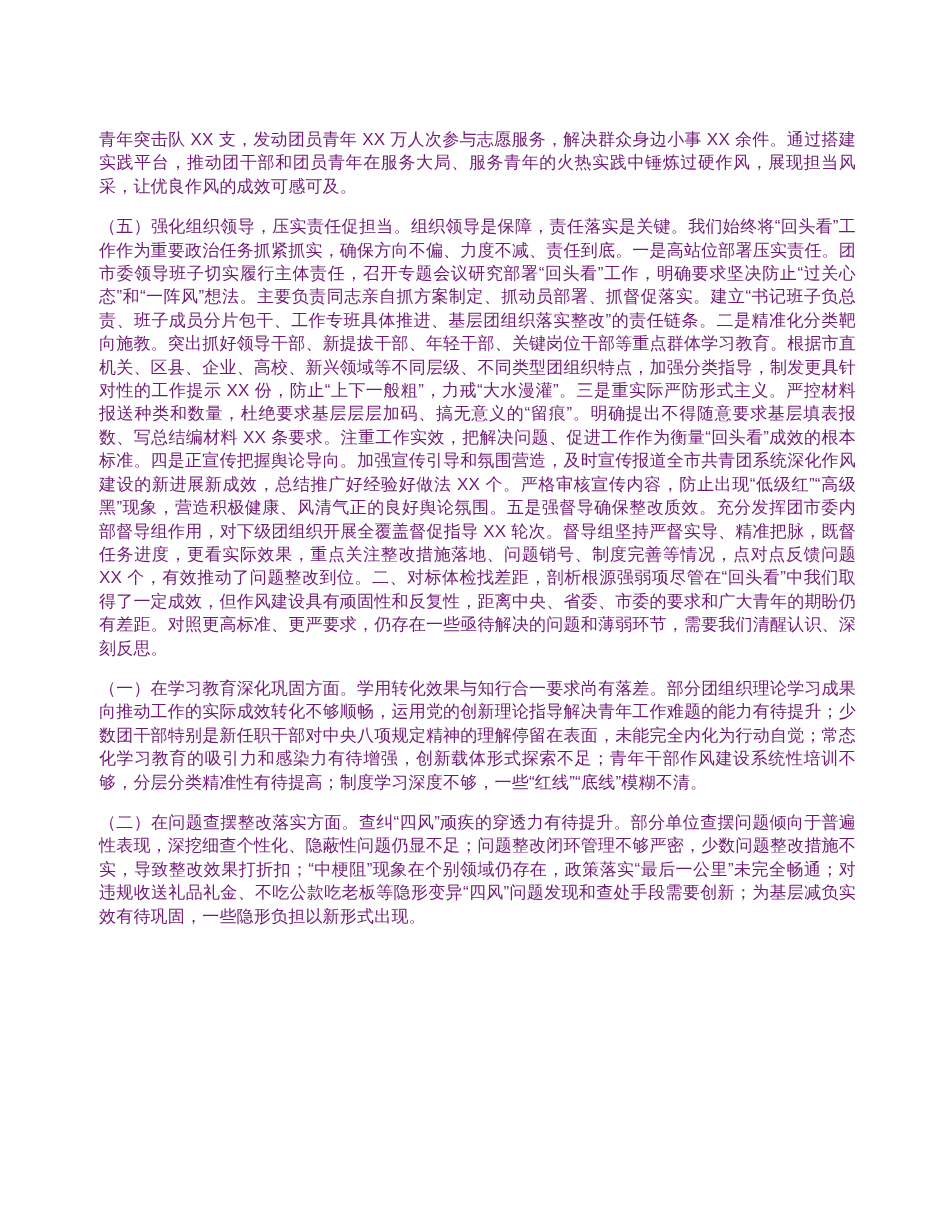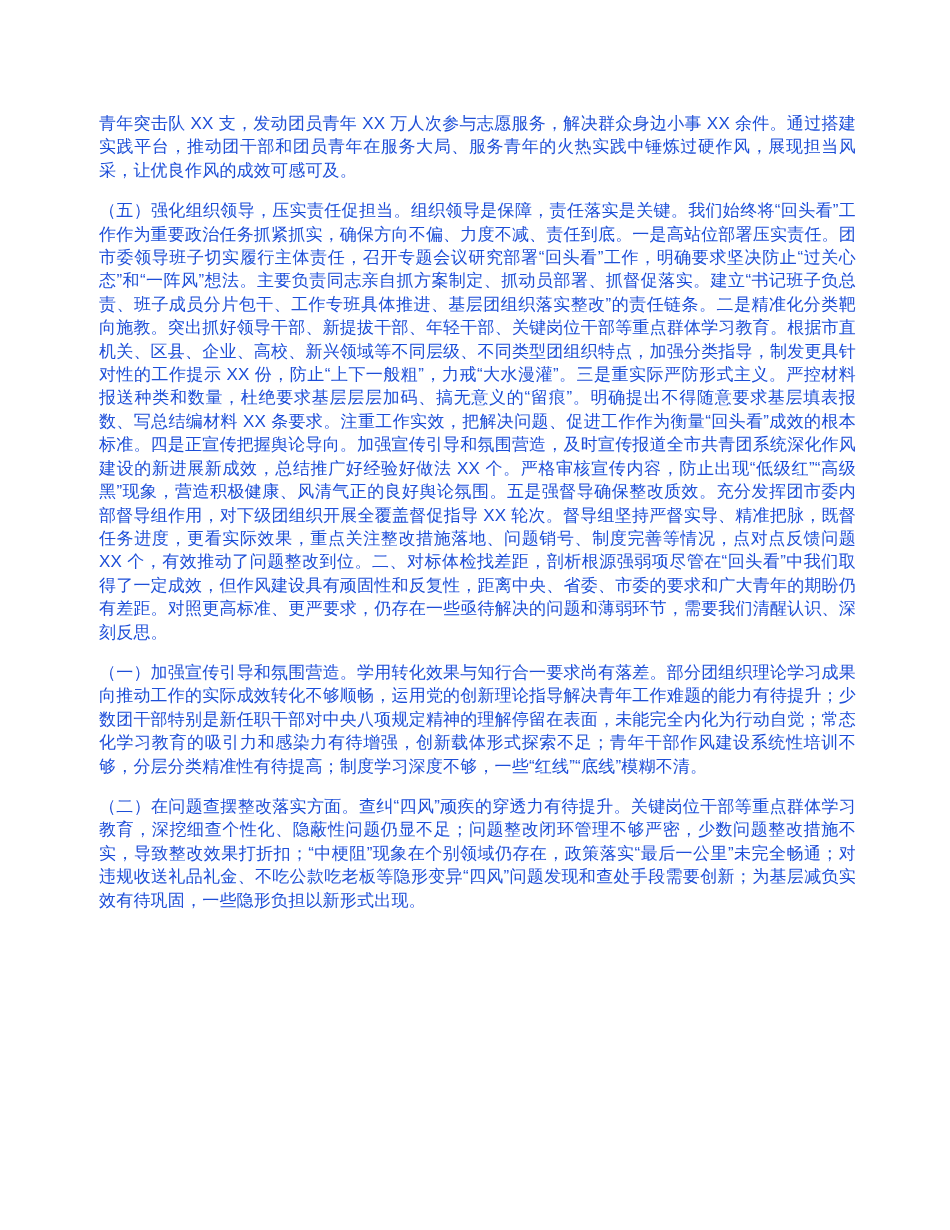--- a/index.html
+++ b/index.html
@@ -10,36 +10,36 @@
   body {
     width: 950px;
     height: 1230px;
     position: relative;
     font-family: "Liberation Sans", sans-serif;
     overflow: hidden;
   }
   .doc {
     position: absolute;
     left: 99px;
-    top: 112px;
+    top: 128px;
     width: 757px;
-    color: #1d4ed8;
+    color: #701a75;
   }
   .para {
     font-size: 17px;
     line-height: 23.4px;
     text-align: justify;
     margin: 0 0 17px 0;
     letter-spacing: 0.2px;
   }
   .para:last-child {
     margin-bottom: 0;
   }
 </style>
 </head>
 <body>
 
 <div class="doc">
   <p class="para">青年突击队 XX 支，发动团员青年 XX 万人次参与志愿服务，解决群众身边小事 XX 余件。通过搭建实践平台，推动团干部和团员青年在服务大局、服务青年的火热实践中锤炼过硬作风，展现担当风采，让优良作风的成效可感可及。</p>
   <p class="para">（五）强化组织领导，压实责任促担当。组织领导是保障，责任落实是关键。我们始终将“回头看”工作作为重要政治任务抓紧抓实，确保方向不偏、力度不减、责任到底。一是高站位部署压实责任。团市委领导班子切实履行主体责任，召开专题会议研究部署“回头看”工作，明确要求坚决防止“过关心态”和“一阵风”想法。主要负责同志亲自抓方案制定、抓动员部署、抓督促落实。建立“书记班子负总责、班子成员分片包干、工作专班具体推进、基层团组织落实整改”的责任链条。二是精准化分类靶向施教。突出抓好领导干部、新提拔干部、年轻干部、关键岗位干部等重点群体学习教育。根据市直机关、区县、企业、高校、新兴领域等不同层级、不同类型团组织特点，加强分类指导，制发更具针对性的工作提示 XX 份，防止“上下一般粗”，力戒“大水漫灌”。三是重实际严防形式主义。严控材料报送种类和数量，杜绝要求基层层层加码、搞无意义的“留痕”。明确提出不得随意要求基层填表报数、写总结编材料 XX 条要求。注重工作实效，把解决问题、促进工作作为衡量“回头看”成效的根本标准。四是正宣传把握舆论导向。加强宣传引导和氛围营造，及时宣传报道全市共青团系统深化作风建设的新进展新成效，总结推广好经验好做法 XX 个。严格审核宣传内容，防止出现“低级红”“高级黑”现象，营造积极健康、风清气正的良好舆论氛围。五是强督导确保整改质效。充分发挥团市委内部督导组作用，对下级团组织开展全覆盖督促指导 XX 轮次。督导组坚持严督实导、精准把脉，既督任务进度，更看实际效果，重点关注整改措施落地、问题销号、制度完善等情况，点对点反馈问题 XX 个，有效推动了问题整改到位。二、对标体检找差距，剖析根源强弱项尽管在“回头看”中我们取得了一定成效，但作风建设具有顽固性和反复性，距离中央、省委、市委的要求和广大青年的期盼仍有差距。对照更高标准、更严要求，仍存在一些亟待解决的问题和薄弱环节，需要我们清醒认识、深刻反思。</p>
-  <p class="para">（一）加强宣传引导和氛围营造。学用转化效果与知行合一要求尚有落差。部分团组织理论学习成果向推动工作的实际成效转化不够顺畅，运用党的创新理论指导解决青年工作难题的能力有待提升；少数团干部特别是新任职干部对中央八项规定精神的理解停留在表面，未能完全内化为行动自觉；常态化学习教育的吸引力和感染力有待增强，创新载体形式探索不足；青年干部作风建设系统性培训不够，分层分类精准性有待提高；制度学习深度不够，一些“红线”“底线”模糊不清。</p>
-  <p class="para">（二）在问题查摆整改落实方面。查纠“四风”顽疾的穿透力有待提升。关键岗位干部等重点群体学习教育，深挖细查个性化、隐蔽性问题仍显不足；问题整改闭环管理不够严密，少数问题整改措施不实，导致整改效果打折扣；“中梗阻”现象在个别领域仍存在，政策落实“最后一公里”未完全畅通；对违规收送礼品礼金、不吃公款吃老板等隐形变异“四风”问题发现和查处手段需要创新；为基层减负实效有待巩固，一些隐形负担以新形式出现。</p>
+  <p class="para">（一）在学习教育深化巩固方面。学用转化效果与知行合一要求尚有落差。部分团组织理论学习成果向推动工作的实际成效转化不够顺畅，运用党的创新理论指导解决青年工作难题的能力有待提升；少数团干部特别是新任职干部对中央八项规定精神的理解停留在表面，未能完全内化为行动自觉；常态化学习教育的吸引力和感染力有待增强，创新载体形式探索不足；青年干部作风建设系统性培训不够，分层分类精准性有待提高；制度学习深度不够，一些“红线”“底线”模糊不清。</p>
+  <p class="para">（二）在问题查摆整改落实方面。查纠“四风”顽疾的穿透力有待提升。部分单位查摆问题倾向于普遍性表现，深挖细查个性化、隐蔽性问题仍显不足；问题整改闭环管理不够严密，少数问题整改措施不实，导致整改效果打折扣；“中梗阻”现象在个别领域仍存在，政策落实“最后一公里”未完全畅通；对违规收送礼品礼金、不吃公款吃老板等隐形变异“四风”问题发现和查处手段需要创新；为基层减负实效有待巩固，一些隐形负担以新形式出现。</p>
 </div>
 
 </body></html>

